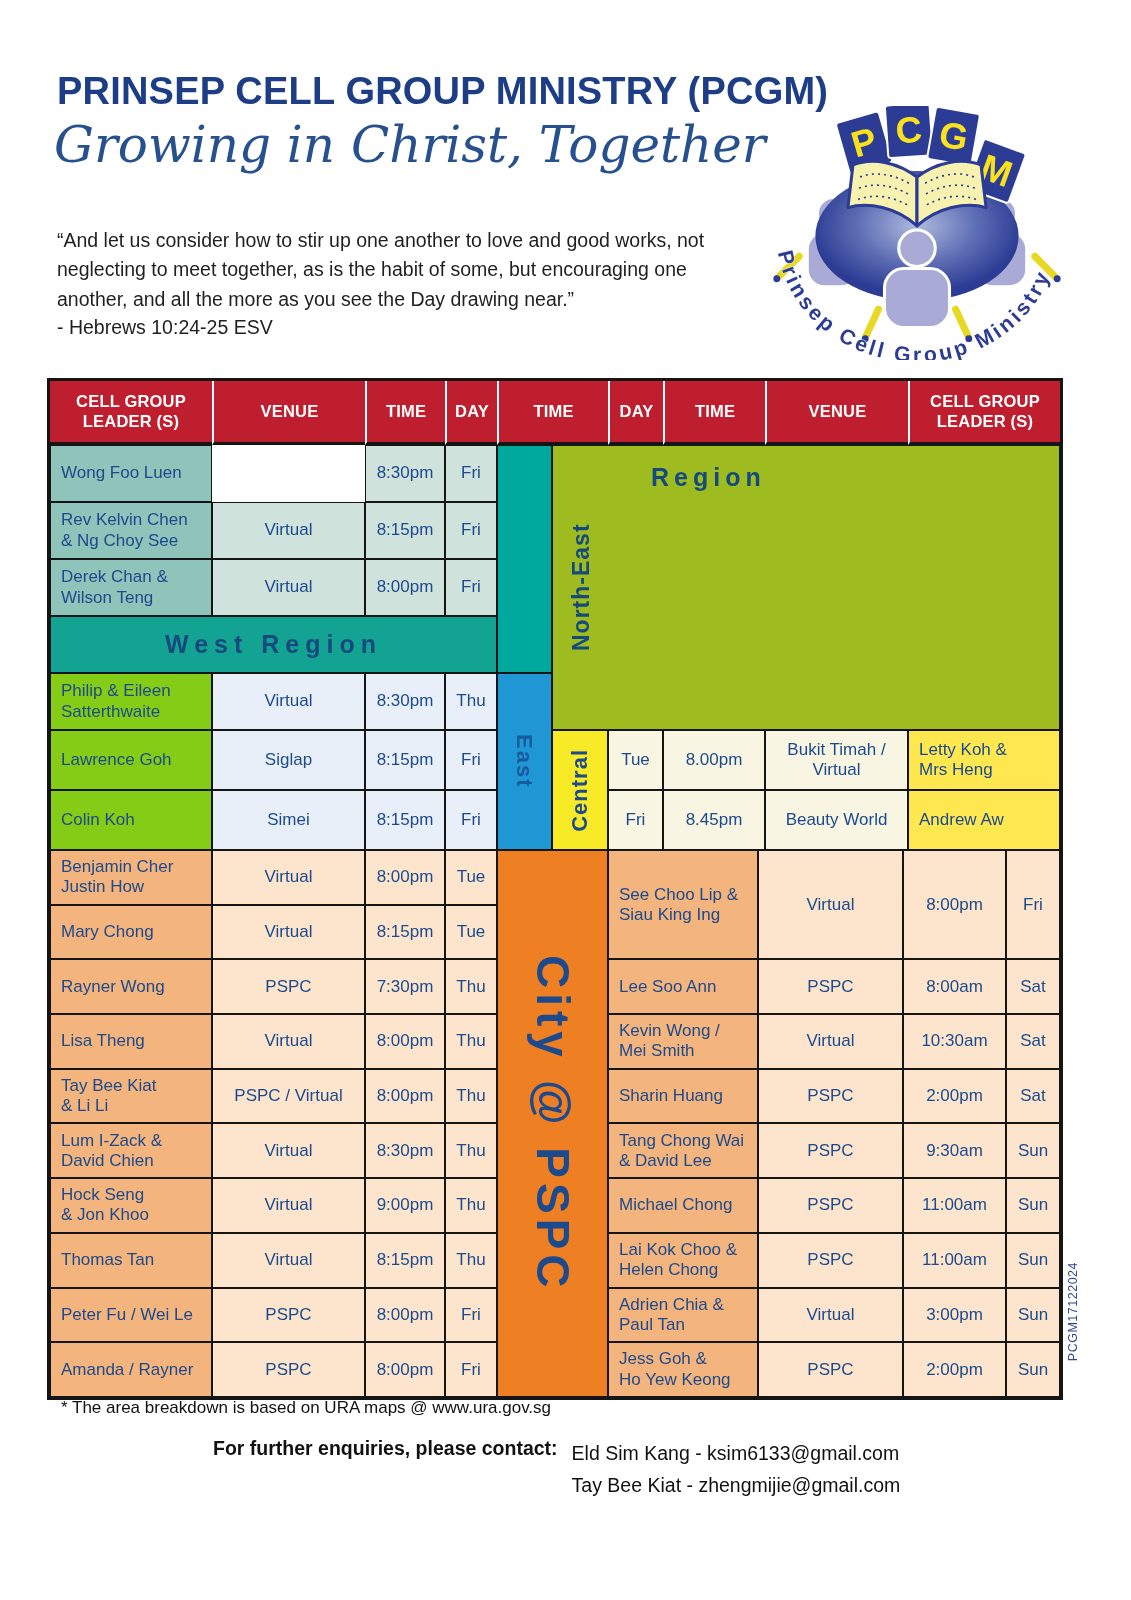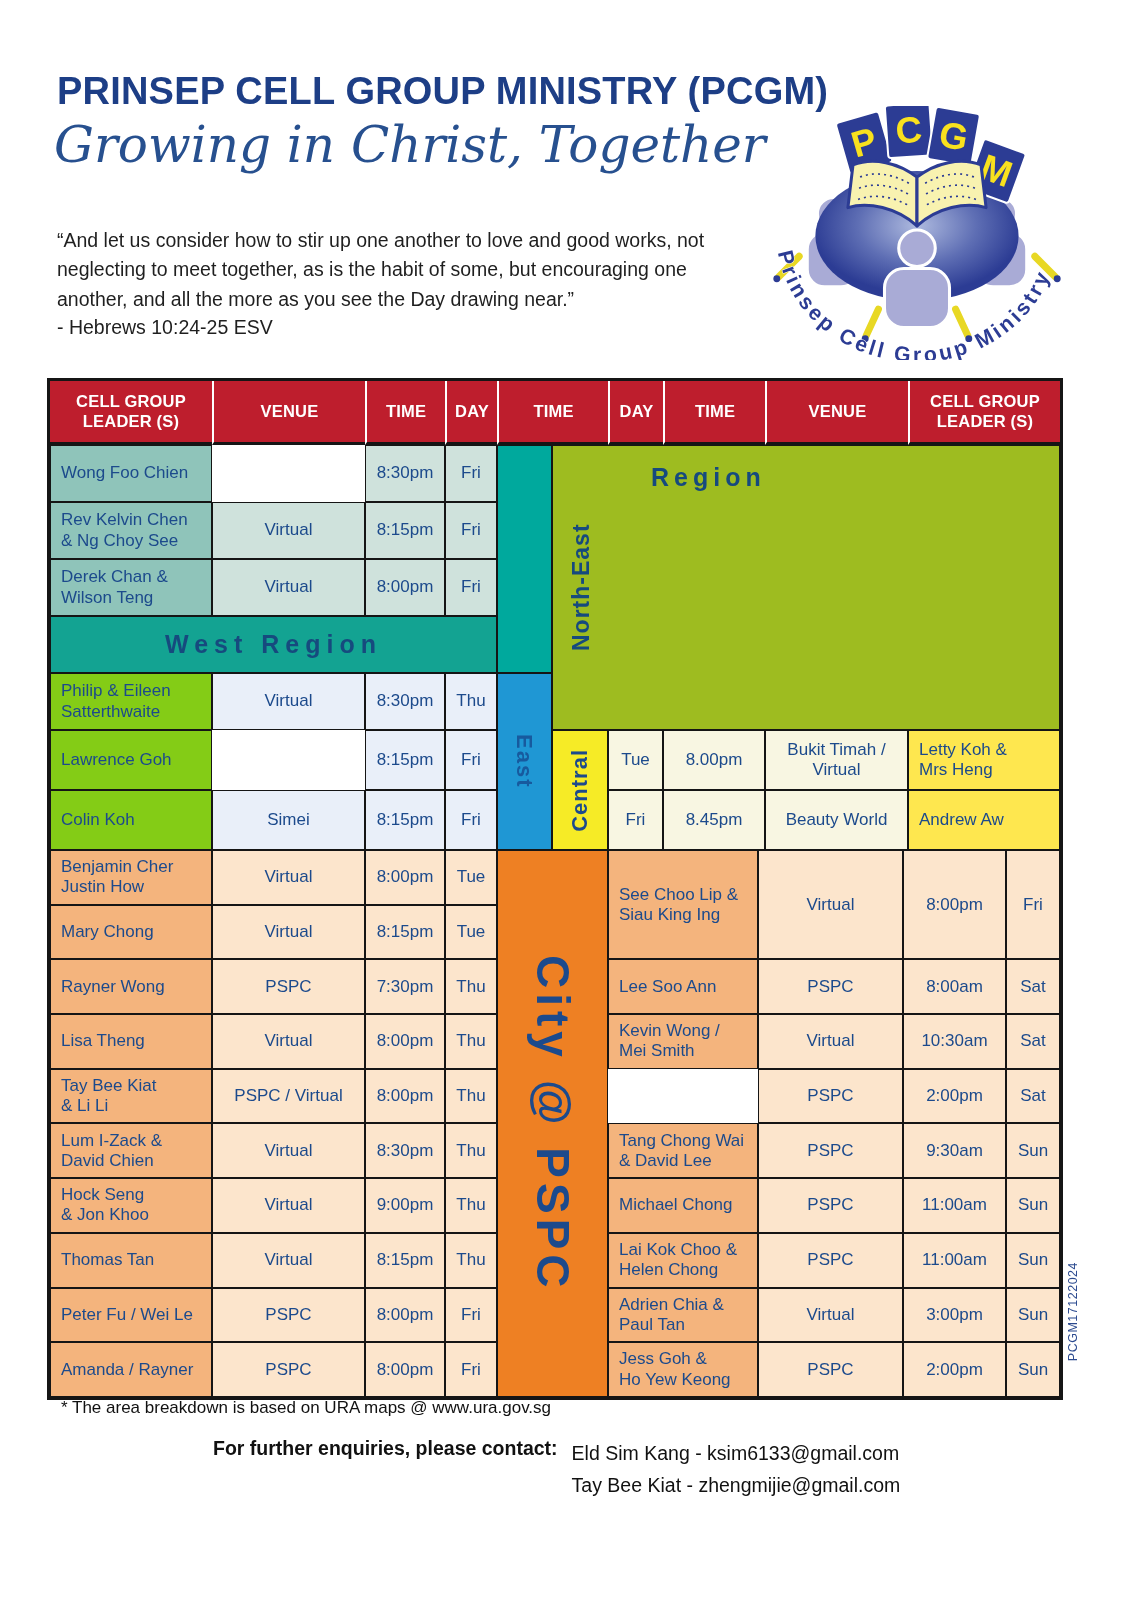--- a/index.html
+++ b/index.html
@@ -132,21 +132,21 @@
     <div class="c hd hsep" style="grid-area:1/2">VENUE</div>
     <div class="c hd hsep" style="grid-area:1/3">TIME</div>
     <div class="c hd hsep" style="grid-area:1/4">DAY</div>
     <div class="c hd hsep" style="grid-area:1/5/2/7">TIME</div>
     <div class="c hd hsep" style="grid-area:1/7">DAY</div>
     <div class="c hd hsep" style="grid-area:1/8">TIME</div>
     <div class="c hd hsep" style="grid-area:1/9">VENUE</div>
     <div class="c hd hsep" style="grid-area:1/10">CELL GROUP
 LEADER (S)</div>
 
-    <div class="c cl w-l" style="grid-area:2/1">Wong Foo Chien</div>
+    <div class="c cl w-l" style="grid-area:2/1">Wong Foo Luen</div>
     <div class="c w-d" style="grid-area:2/3">8:30pm</div>
     <div class="c w-d" style="grid-area:2/4">Fri</div>
     <div class="c cl w-l" style="grid-area:3/1">Rev Kelvin Chen
 &amp; Ng Choy See</div>
     <div class="c w-d" style="grid-area:3/2">Virtual</div>
     <div class="c w-d" style="grid-area:3/3">8:15pm</div>
     <div class="c w-d" style="grid-area:3/4">Fri</div>
     <div class="c cl w-l" style="grid-area:4/1">Derek Chan &amp;
 Wilson Teng</div>
     <div class="c w-d" style="grid-area:4/2">Virtual</div>
@@ -156,20 +156,21 @@
     <div class="c strip-west" style="grid-area:2/5/6/6"></div>
     <div class="c banner-west" style="grid-area:5/1/6/5">West Region</div>
 
     <div class="c strip-east" style="grid-area:6/5/9/6"><span class="vd">East</span></div>
     <div class="c cl e-l" style="grid-area:6/1">Philip &amp; Eileen
 Satterthwaite</div>
     <div class="c e-d" style="grid-area:6/2">Virtual</div>
     <div class="c e-d" style="grid-area:6/3">8:30pm</div>
     <div class="c e-d" style="grid-area:6/4">Thu</div>
     <div class="c cl e-l" style="grid-area:7/1">Lawrence Goh</div>
+    <div class="c e-d" style="grid-area:7/2">Siglap</div>
     <div class="c e-d" style="grid-area:7/3">8:15pm</div>
     <div class="c e-d" style="grid-area:7/4">Fri</div>
     <div class="c cl e-l" style="grid-area:8/1">Colin Koh</div>
     <div class="c e-d" style="grid-area:8/2">Simei</div>
     <div class="c e-d" style="grid-area:8/3">8:15pm</div>
     <div class="c e-d" style="grid-area:8/4">Fri</div>
 
     <div class="block-ne" style="grid-area:2/6/7/11">
       <span class="ne-vlabel vu">North-East</span>
       <span class="ne-region">Region</span>
@@ -261,20 +262,21 @@
     <div class="c ci-d" style="grid-area:1/9/3/10">Fri</div>
     <div class="c cl ci-l" style="grid-area:3/6">Lee Soo Ann</div>
     <div class="c ci-d" style="grid-area:3/7">PSPC</div>
     <div class="c ci-d" style="grid-area:3/8">8:00am</div>
     <div class="c ci-d" style="grid-area:3/9">Sat</div>
     <div class="c cl ci-l" style="grid-area:4/6">Kevin Wong /
 Mei Smith</div>
     <div class="c ci-d" style="grid-area:4/7">Virtual</div>
     <div class="c ci-d" style="grid-area:4/8">10:30am</div>
     <div class="c ci-d" style="grid-area:4/9">Sat</div>
+    <div class="c cl ci-l" style="grid-area:5/6">Sharin Huang</div>
     <div class="c ci-d" style="grid-area:5/7">PSPC</div>
     <div class="c ci-d" style="grid-area:5/8">2:00pm</div>
     <div class="c ci-d" style="grid-area:5/9">Sat</div>
     <div class="c cl ci-l" style="grid-area:6/6">Tang Chong Wai
 &amp; David Lee</div>
     <div class="c ci-d" style="grid-area:6/7">PSPC</div>
     <div class="c ci-d" style="grid-area:6/8">9:30am</div>
     <div class="c ci-d" style="grid-area:6/9">Sun</div>
     <div class="c cl ci-l" style="grid-area:7/6">Michael Chong</div>
     <div class="c ci-d" style="grid-area:7/7">PSPC</div>

